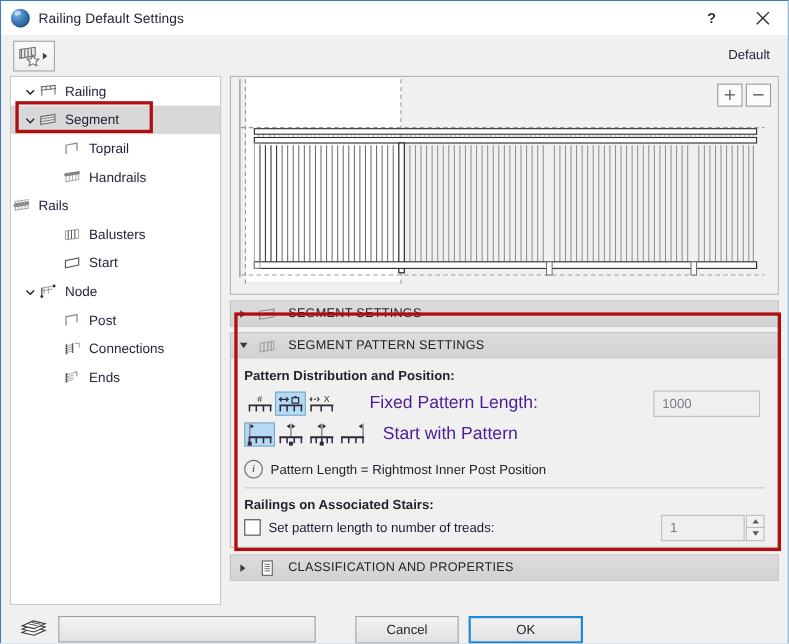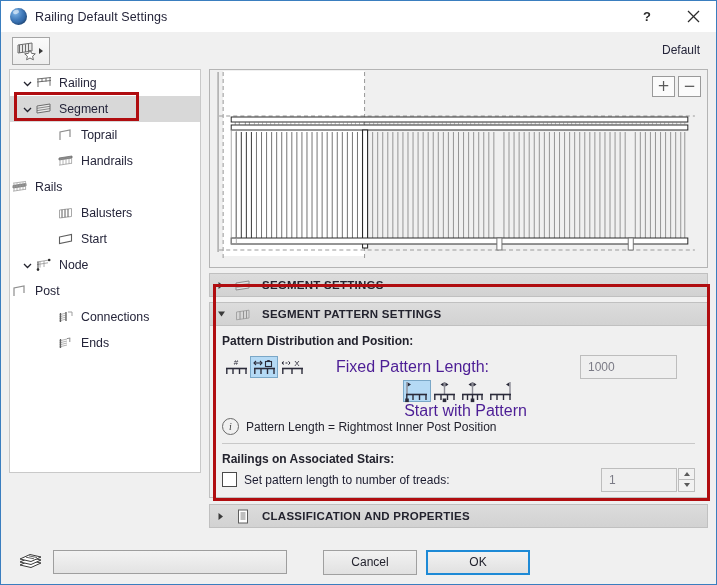--- a/index.html
+++ b/index.html
@@ -96,21 +96,21 @@
   }
 
   
   .sidebar {
     width: 192px;
     margin: 0 0 0 8px;
     background: #ffffff;
     border: 1px solid #c9c9c9;
     box-sizing: border-box;
     position: relative;
-    height: 404px;
+    height: 481px;
     flex: 0 0 auto;
   }
   .tree-item {
     height: 26px;
     display: flex; align-items: center;
     font-size: 12.3px;
     color: #25253a;
     white-space: nowrap;
     position: relative;
   }
@@ -163,21 +163,21 @@
 
   
   .section-head {
     height: 24px;
     background: linear-gradient(#dcdcdc,#d2d2d2);
     border: 1px solid #c0c0c0;
     border-top: none;
     box-sizing: border-box;
     display: flex; align-items: center;
     font-size: 11.5px;
-    font-weight: bold;
+    font-weight: normal;
     letter-spacing: .25px;
     color: #23232e;
   }
   .section-head .tri {
     width: 22px; display: flex; align-items: center; justify-content: center;
     flex: 0 0 auto;
   }
   .section-head .shicon {
     width: 22px; height: 18px;
     display: flex; align-items: center; justify-content: center;
@@ -220,21 +220,21 @@
     background: #b5daf5;
     border: 1px solid #7aa7c7;
   }
   .row-label {
     font-size: 16px;
     color: #4c1d95;
     margin-left: 30px;
   }
   .field {
     position: absolute;
-    right: 18px;
+    right: 4px;
     width: 97px; height: 24px;
     background: #efefef;
     border: 1px solid #bdbdbd;
     box-sizing: border-box;
     display: flex; align-items: center;
     padding-left: 7px;
     color: #7b7b86;
     font-size: 12px;
   }
   .hint {
@@ -513,21 +513,21 @@
               <line x1="9" y1="3" x2="9" y2="9"></line>
             </g>
             <line x1="3" y1="3.8" x2="3" y2="11.2" stroke="#5e5e5e" stroke-width="1.2"></line>
             <circle cx="3" cy="11.6" r="1.3" fill="#2b2b2b"></circle>
             <circle cx="14.2" cy="2" r="1.3" fill="#2b2b2b"></circle>
           </svg>
         </span>
         <span>Node</span>
       </div>
 
-      <div class="tree-item" style="">
+      <div class="tree-item" style="padding-left:46px;">
         <span class="node-icon">
           <svg width="18" height="14" viewBox="0 0 18 14">
             <path d="M3 12 L3 4 L13 2 L13 9" stroke="#8e8e8e" stroke-width="1.2" fill="none"></path>
           </svg>
         </span>
         <span>Post</span>
       </div>
 
       <div class="tree-item" style="padding-left:46px;">
         <span class="node-icon">
@@ -904,21 +904,21 @@
                 </g>
               </svg>
             </div>
           </div>
           <div class="row-label">Fixed Pattern Length:</div>
           <div class="field">
             <span>1000</span>
           </div>
         </div>
 
-        <div class="row" style="height:29px;flex-direction:column;">
+        <div class="row" style="height:29px;">
           <div class="iconset">
             <div class="iconbtn on">
               <svg width="25" height="23" viewBox="0 0 25 23">
                 <line x1="3" y1="2" x2="3" y2="14" stroke="#8c8c96" stroke-width="1.4"></line>
                 <path d="M3.8 2.5 L7 4.5 L3.8 6.5 Z" fill="#2b2b3a"></path>
                 <line x1="2" y1="14.5" x2="23" y2="14.5" stroke="#2b2b3a" stroke-width="1.6"></line>
                 <g stroke="#2b2b3a" stroke-width="1.4">
                   <line x1="2.8" y1="15" x2="2.8" y2="20"></line>
                   <line x1="9" y1="15" x2="9" y2="20"></line>
                   <line x1="15.5" y1="15" x2="15.5" y2="20"></line>

